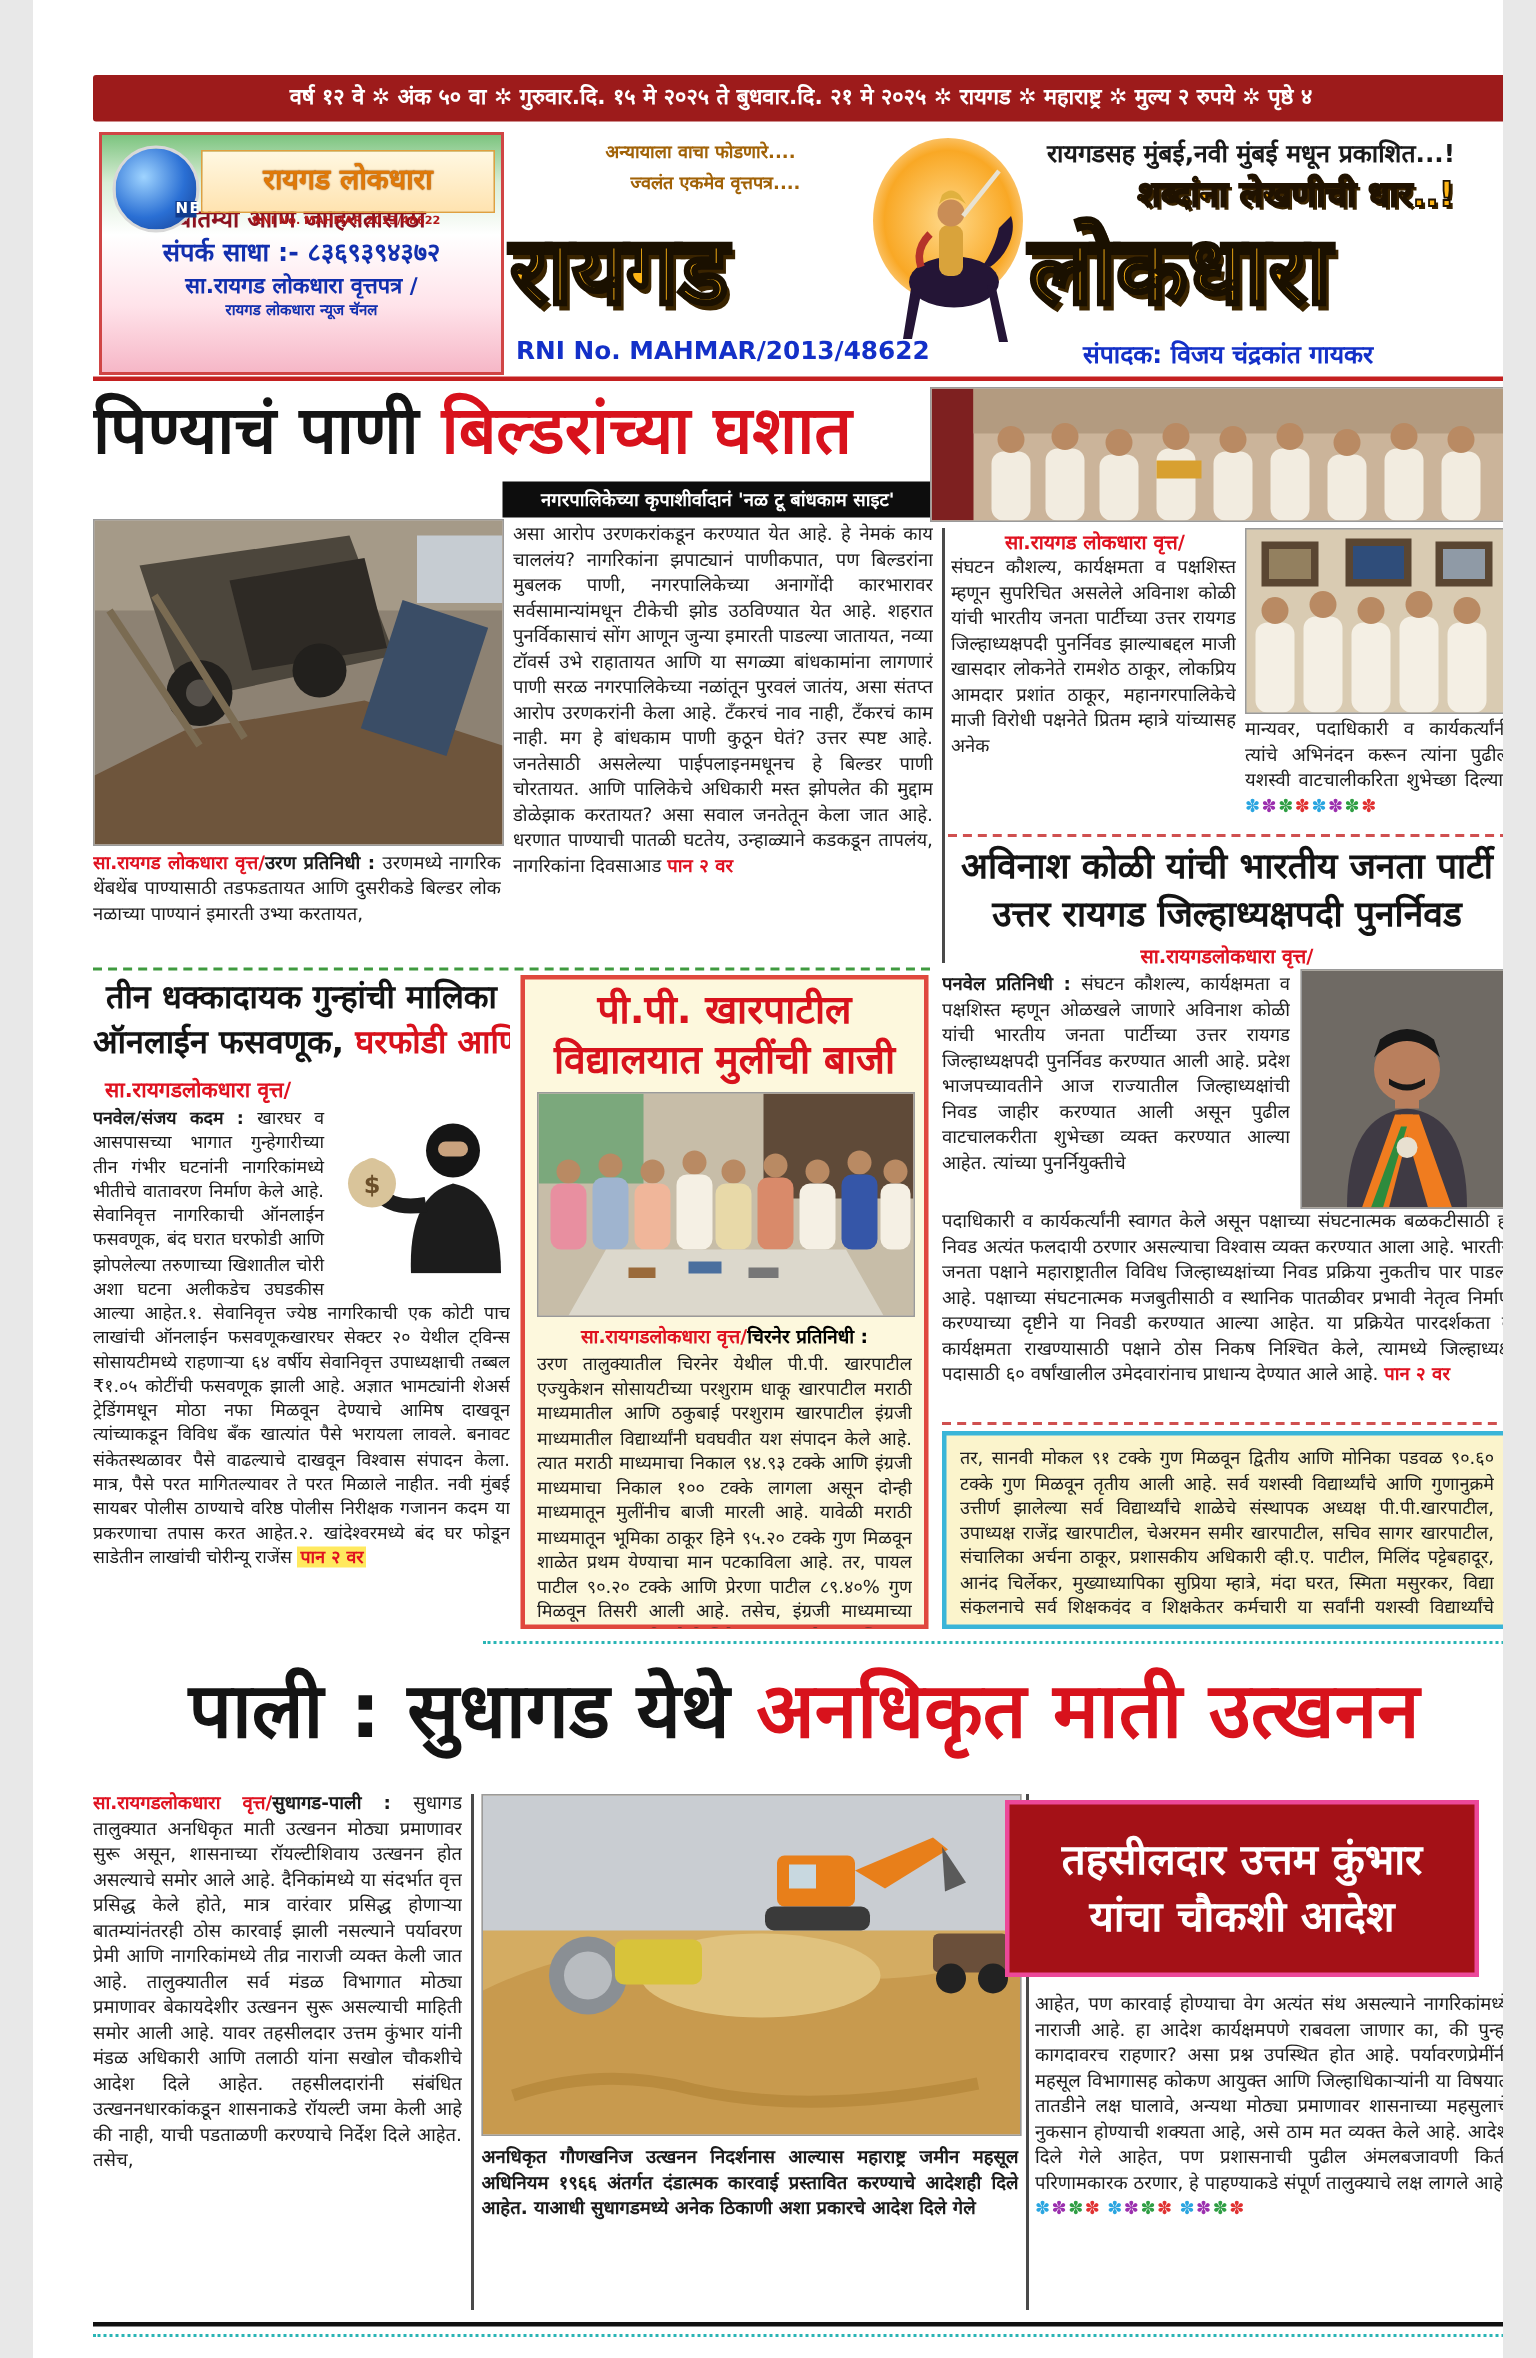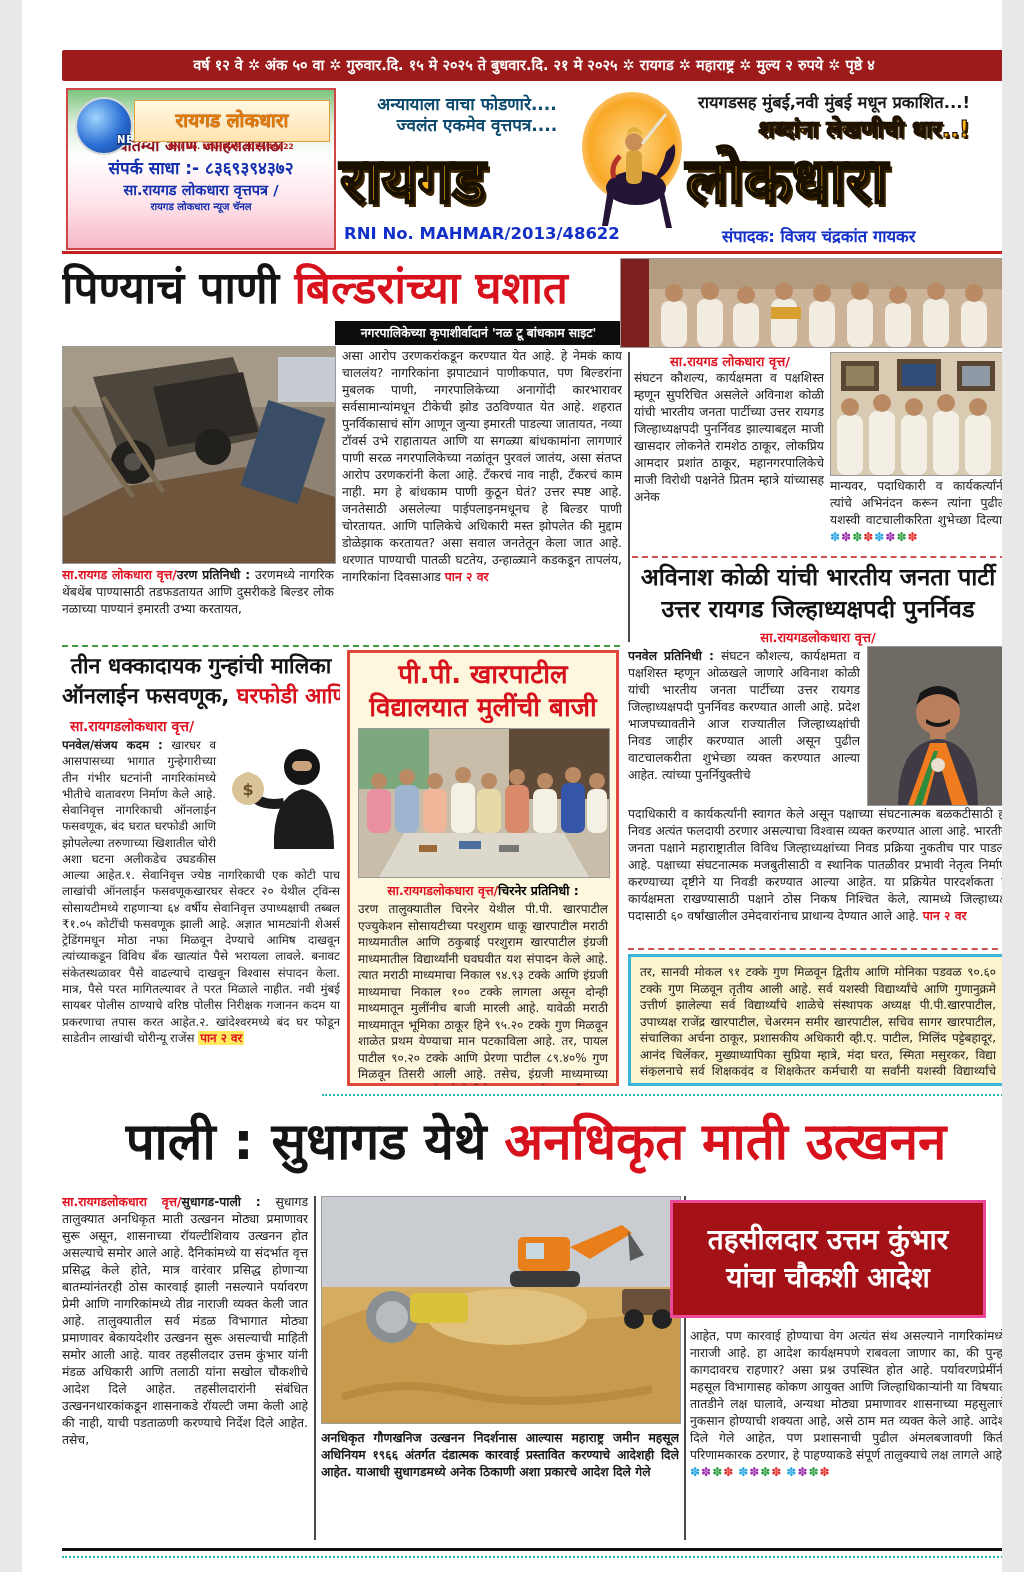--- a/index.html
+++ b/index.html
@@ -28,21 +28,21 @@
   .mini-mast{position:absolute;left:66px;top:10px;width:194px;height:40px;
      background:linear-gradient(180deg,#fff8e2,#ffe3b0);border:1px solid #e0a040;
      color:#e07908;font-weight:bold;font-size:19px;line-height:38px;white-space:nowrap;overflow:hidden;
      text-shadow:0 0 1px #7a3c00;}
   .mini-rni{position:absolute;left:66px;top:52px;width:194px;font-size:7.5px;color:#b21b1b;font-weight:bold;}
   .cline{font-weight:bold;white-space:nowrap;overflow:hidden;}
   .c1{margin-top:44px;color:#8c1220;font-size:16px;}
   .c2{color:#122fae;font-size:17px;}
   .c3{color:#122fae;font-size:14.5px;}
   .c4{color:#122fae;font-size:10px;}
-  .slogan-red{color:#0c4a6e;font-weight:bold;font-size:17px;white-space:nowrap;}
+  .slogan-red{color:#a16207;font-weight:bold;font-size:12px;white-space:nowrap;}
   .slogan-black{color:#1a1a1a;font-weight:bold;font-size:16.5px;white-space:nowrap;}
   .slogan-gold{color:#ffb515;font-weight:bold;font-size:23px;white-space:nowrap;
      -webkit-text-stroke:1.2px #201200;text-shadow:2px 2px 0 #3a2400;}
   .big-title{color:#ffb515;font-weight:bold;font-size:62px;line-height:1;white-space:nowrap;
      -webkit-text-stroke:2.5px #1a1000;text-shadow:3px 4px 0 #3a2400;}
   .rider{left:552px;top:92px;width:116px;height:152px;}
   .halo{position:absolute;left:8px;top:0;width:100px;height:110px;border-radius:50%;
      background:radial-gradient(ellipse at center,#ffd98a 0%,#f9a825 60%,rgba(249,168,37,0) 100%);}
   .blue-b{color:#1330c8;font-weight:bold;font-size:16.5px;white-space:nowrap;}
   .red-rule{left:40px;top:251px;width:944px;height:3px;background:#c42020;}

